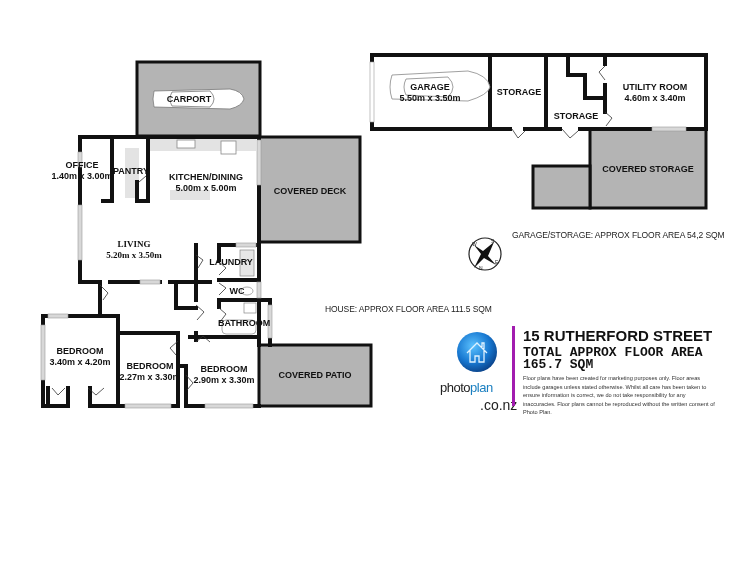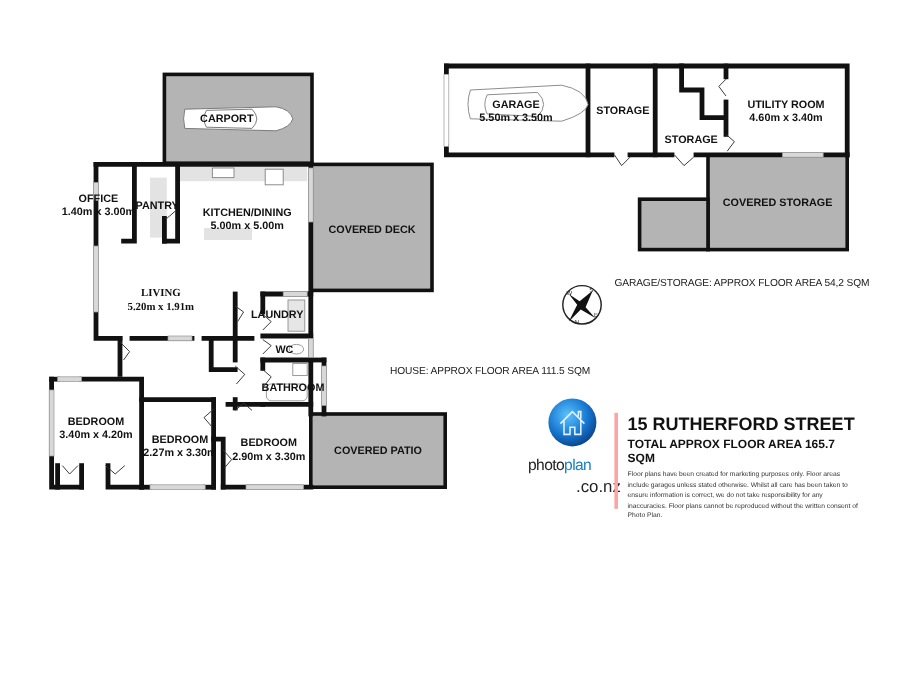--- a/index.html
+++ b/index.html
@@ -11,25 +11,25 @@
     #plan { position: absolute; left: 0; top: 0; }
     .lbl {
       position: absolute; font-weight: bold; color: #111;
       font-size: 9px; text-align: center; white-space: nowrap; line-height: 11px;
     }
     .note {
       position: absolute; font-size: 8.5px; color: #222; white-space: nowrap;
       letter-spacing: -0.1px;
     }
     .info {
-      position: absolute; left: 512px; top: 344px; width: 205px; height: 80px;
-      border-left: 3px solid #fca5a5; padding-left: 8px;
+      position: absolute; left: 512px; top: 326px; width: 205px; height: 80px;
+      border-left: 3px solid #a21caf; padding-left: 8px;
     }
     .info .t1 { font-size: 15px; font-weight: bold; color: #111; line-height: 17px; margin-top: 1px; }
-    .info .t2 { font-size: 10px; font-weight: bold; color: #111; line-height: 12px; margin-top: 3px; }
+    .info .t2 { font-size: 13px; font-weight: bold; color: #111; line-height: 12px; margin-top: 3px; font-family: Liberation Mono, monospace; }
     .info .t3 { font-size: 5.6px; color: #333; line-height: 8.6px; margin-top: 3px; white-space: normal; }
     .logo { position: absolute; left: 440px; top: 332px; width: 80px; height: 80px; }
     .logo .brand { position: absolute; left: 0; top: 48px; font-size: 13px; color: #222; letter-spacing: -0.5px; }
     .logo .brand .p2 { color: #1a7fc0; }
     .logo .sub { position: absolute; left: 40px; top: 65px; font-size: 14px; color: #222; }
   </style>
 </head>
 <body>
 
 <svg id="plan" width="749" height="566" viewBox="0 0 749 566">
@@ -193,21 +193,21 @@
 </div>
 <div class="lbl" style="left:166px;top:172px;width:80px;">
   <div>KITCHEN/DINING</div>
   <div>5.00m  x 5.00m</div>
 </div>
 <div class="lbl" style="left:262px;top:186px;width:96px;">
   <div>COVERED DECK</div>
 </div>
 <div class="lbl" style="left:98px;top:239px;width:72px;font-family:Liberation Serif, serif;">
   <div>LIVING</div>
-  <div>5.20m  x 1.91m</div>
+  <div>5.20m  x 3.50m</div>
 </div>
 <div class="lbl" style="left:205px;top:257px;width:52px;">
   <div>LAUNDRY</div>
 </div>
 <div class="lbl" style="left:226px;top:286px;width:22px;">
   <div>WC</div>
 </div>
 <div class="lbl" style="left:218px;top:318px;width:52px;">
   <div>BATHROOM</div>
 </div>

